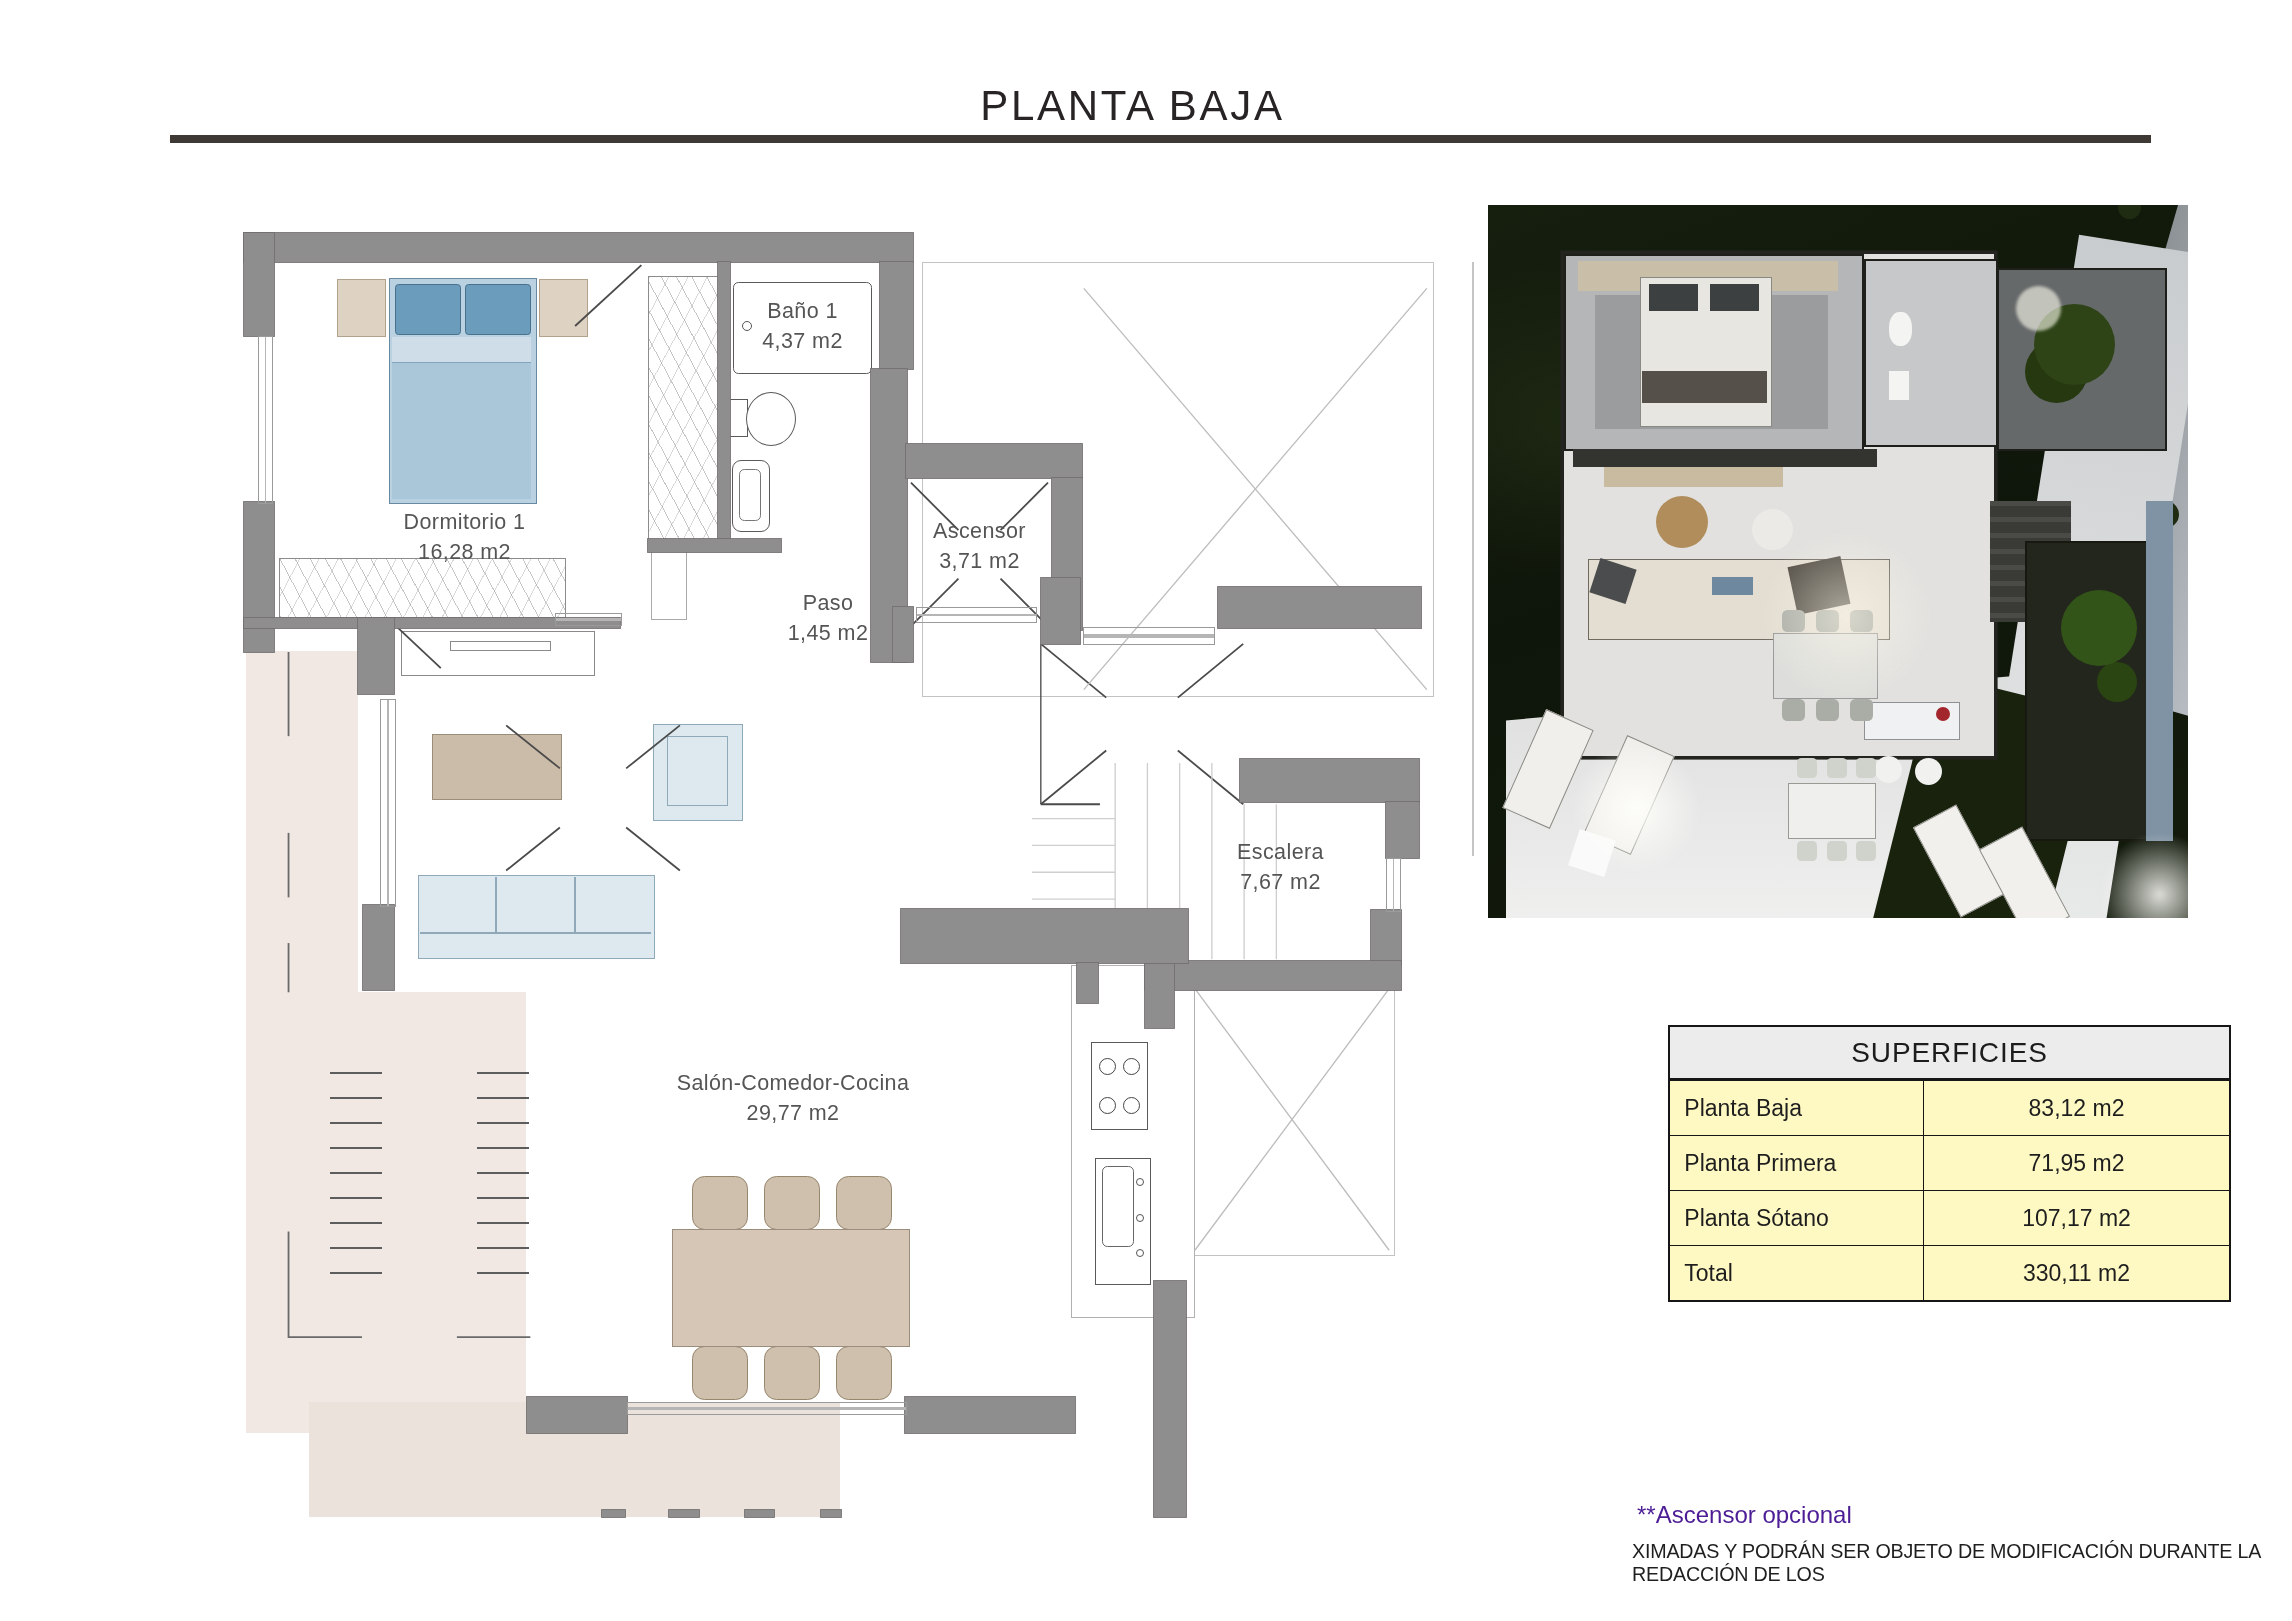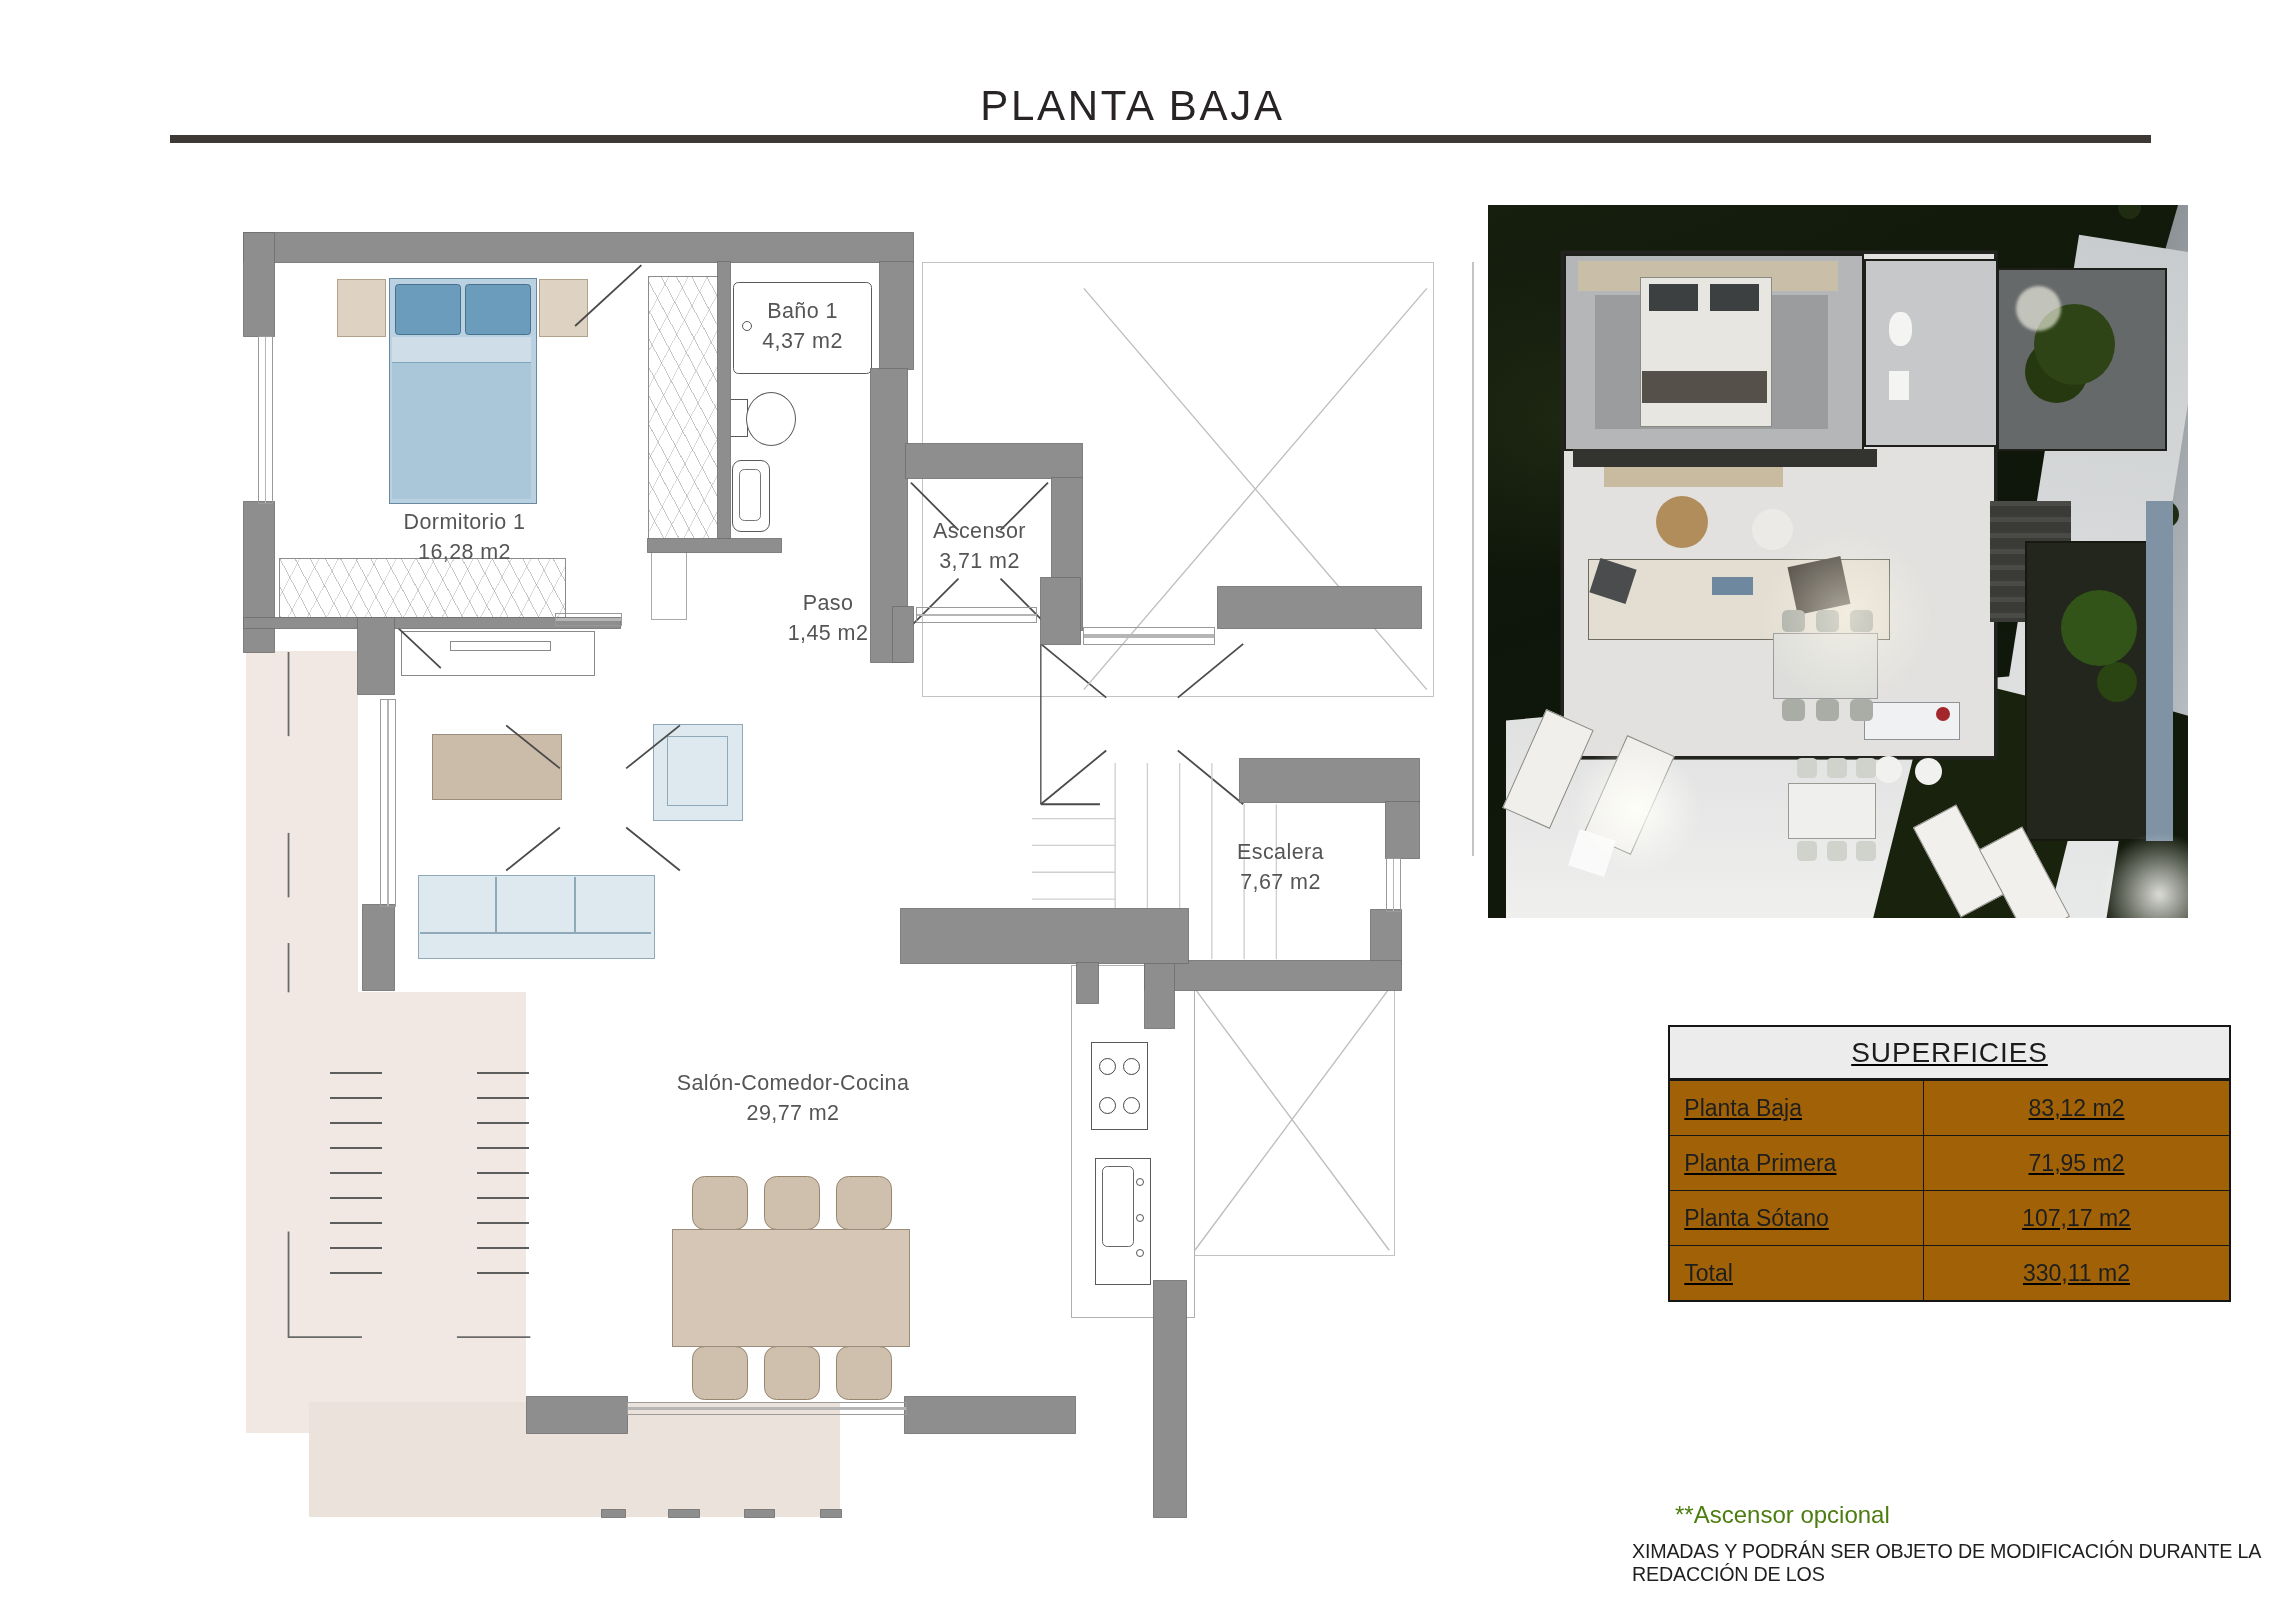--- a/index.html
+++ b/index.html
@@ -27,29 +27,29 @@
   
   .bedframe{background:var(--bed-light-blue,#b9d1e0);border:1.8px solid #6889a0;}
   .pillow{background:var(--bed-blue,#6b9cbc);border:1.8px solid #47718c;border-radius:3.6px;}
   .cushion{background:#ded2c2;border:0.9px solid #b3a28b;}
   .bluepale{background:var(--sofa-blue,#dde9ef);border:1.8px solid #8fa9b8;}
   .beige{background:var(--furniture-beige,#cbbba9);border:0.9px solid #9a8d7c;}
   .chair{position:absolute;width:54px;height:52px;border-radius:12.5px;background:var(--chair-beige,#cfc0ae);border:0.9px solid #97876f;z-index:21;}
   .fixt{position:absolute;background:#fff;border:1.8px solid #5a5a5a;z-index:22;}
   .burner{width:15px;height:15px;border:1.8px solid #444;border-radius:50%;}
   
-  #sup-table{left:1668px;top:1025px;width:559px;border:2.7px solid #161616;z-index:70;background:#a16207;text-decoration:underline;}
+  #sup-table{left:1668px;top:1025px;width:559px;border:2.7px solid #161616;z-index:70;background:#fef9c3;}
   #sup-table .hd{height:51px;background:var(--table-header-bg,#ececec);display:flex;align-items:center;justify-content:center;
      font-size:28px;letter-spacing:0.9px;color:#1c1c1c;border-bottom:2.7px solid #161616;}
   #sup-table .row{display:flex;height:54px;border-top:1.8px solid #161616;font-size:23px;color:#1e1e1e;}
   #sup-table .row:first-of-type{border-top:none;}
   #sup-table .cl{width:254px;display:flex;align-items:center;padding-left:14.3px;border-right:1.8px solid #161616;box-sizing:border-box;}
   #sup-table .cv{flex:1;display:flex;align-items:center;justify-content:center;}
   
-  #footnote{left:1637px;top:1501px;font-size:24px;color:#4d7c0f;z-index:70;margin-left:38px;}
+  #footnote{left:1637px;top:1501px;font-size:24px;color:#4c1d95;z-index:70;}
   #disclaimer{left:1632px;top:1540px;width:645px;font-size:19.7px;line-height:23px;color:#1f1f1f;z-index:70;letter-spacing:-0.2px;}
   
   #render{left:1488px;top:205px;width:700px;height:713px;overflow:hidden;z-index:5;background:
      radial-gradient(376px 269px at 12% 30%,#1d2812 0%,transparent 60%),
      radial-gradient(448px 340px at 85% 12%,#121a0c 0%,transparent 70%),
      radial-gradient(269px 197px at 50% 95%,#1a240f 0%,transparent 70%),
      linear-gradient(160deg,#161f0e 0%,#0e150a 45%,#131b0c 100%);}
   #render .r{position:absolute;}
   .glow{border-radius:50%;filter:blur(1.8px);}
 </style>

